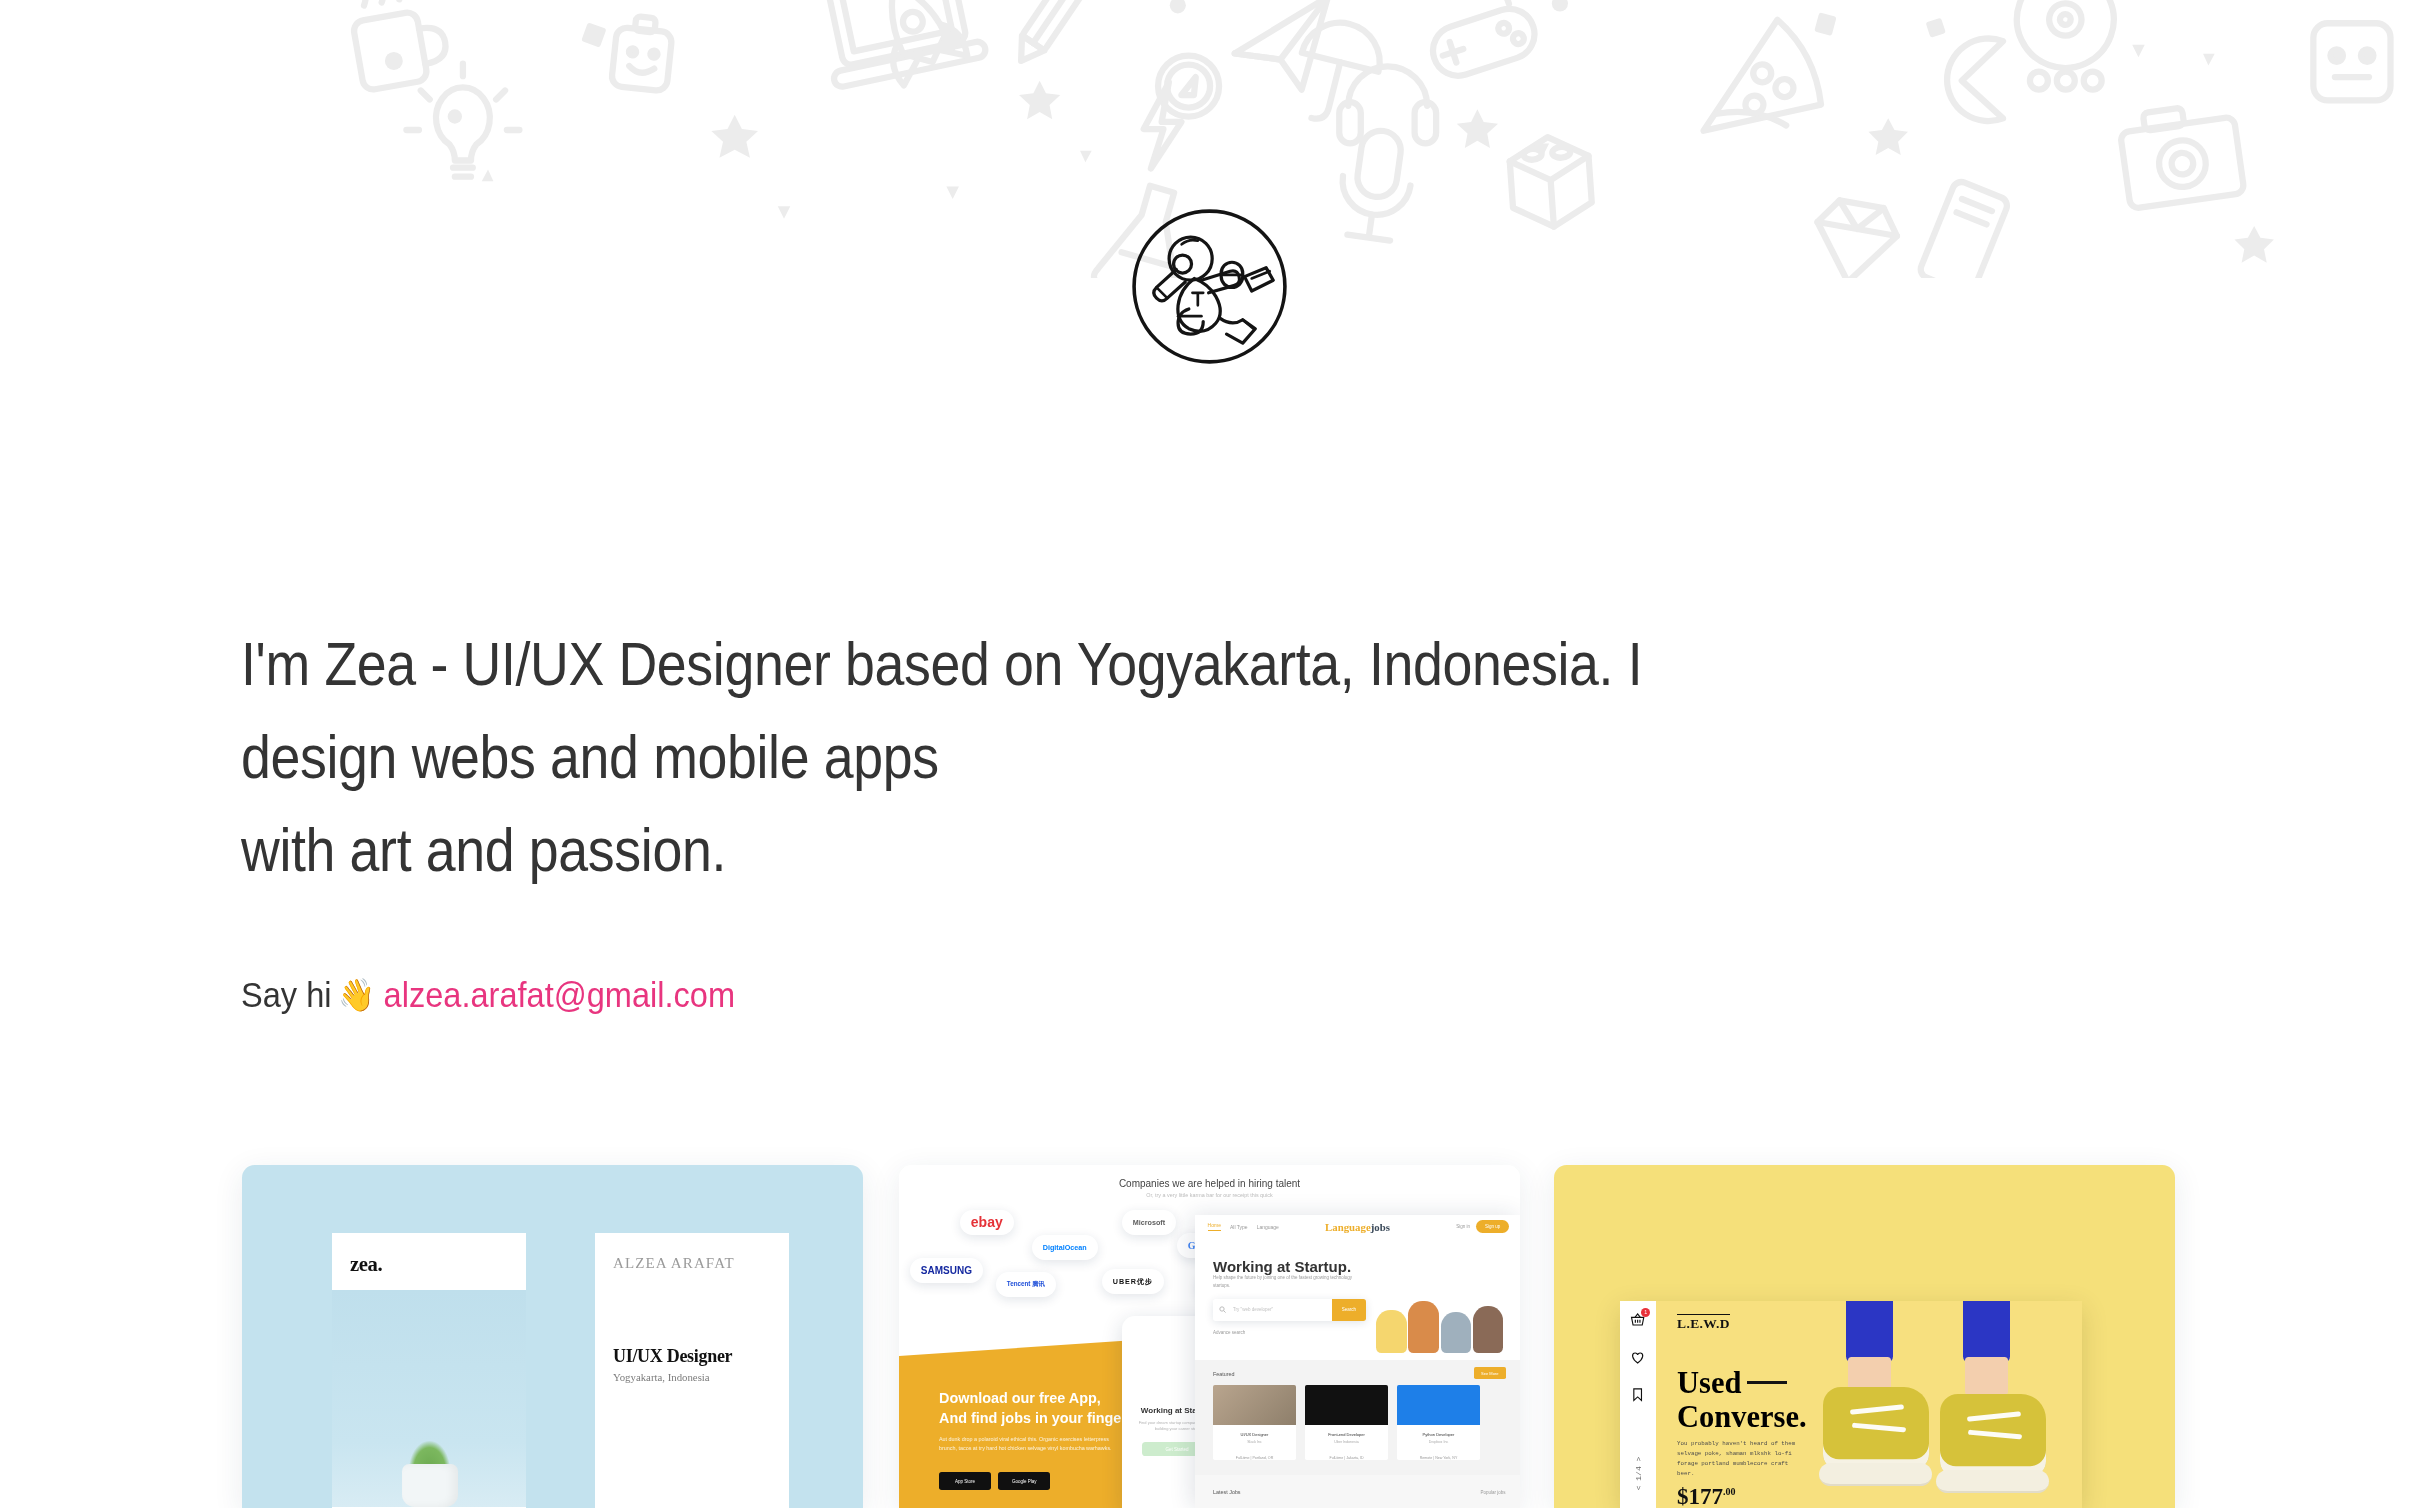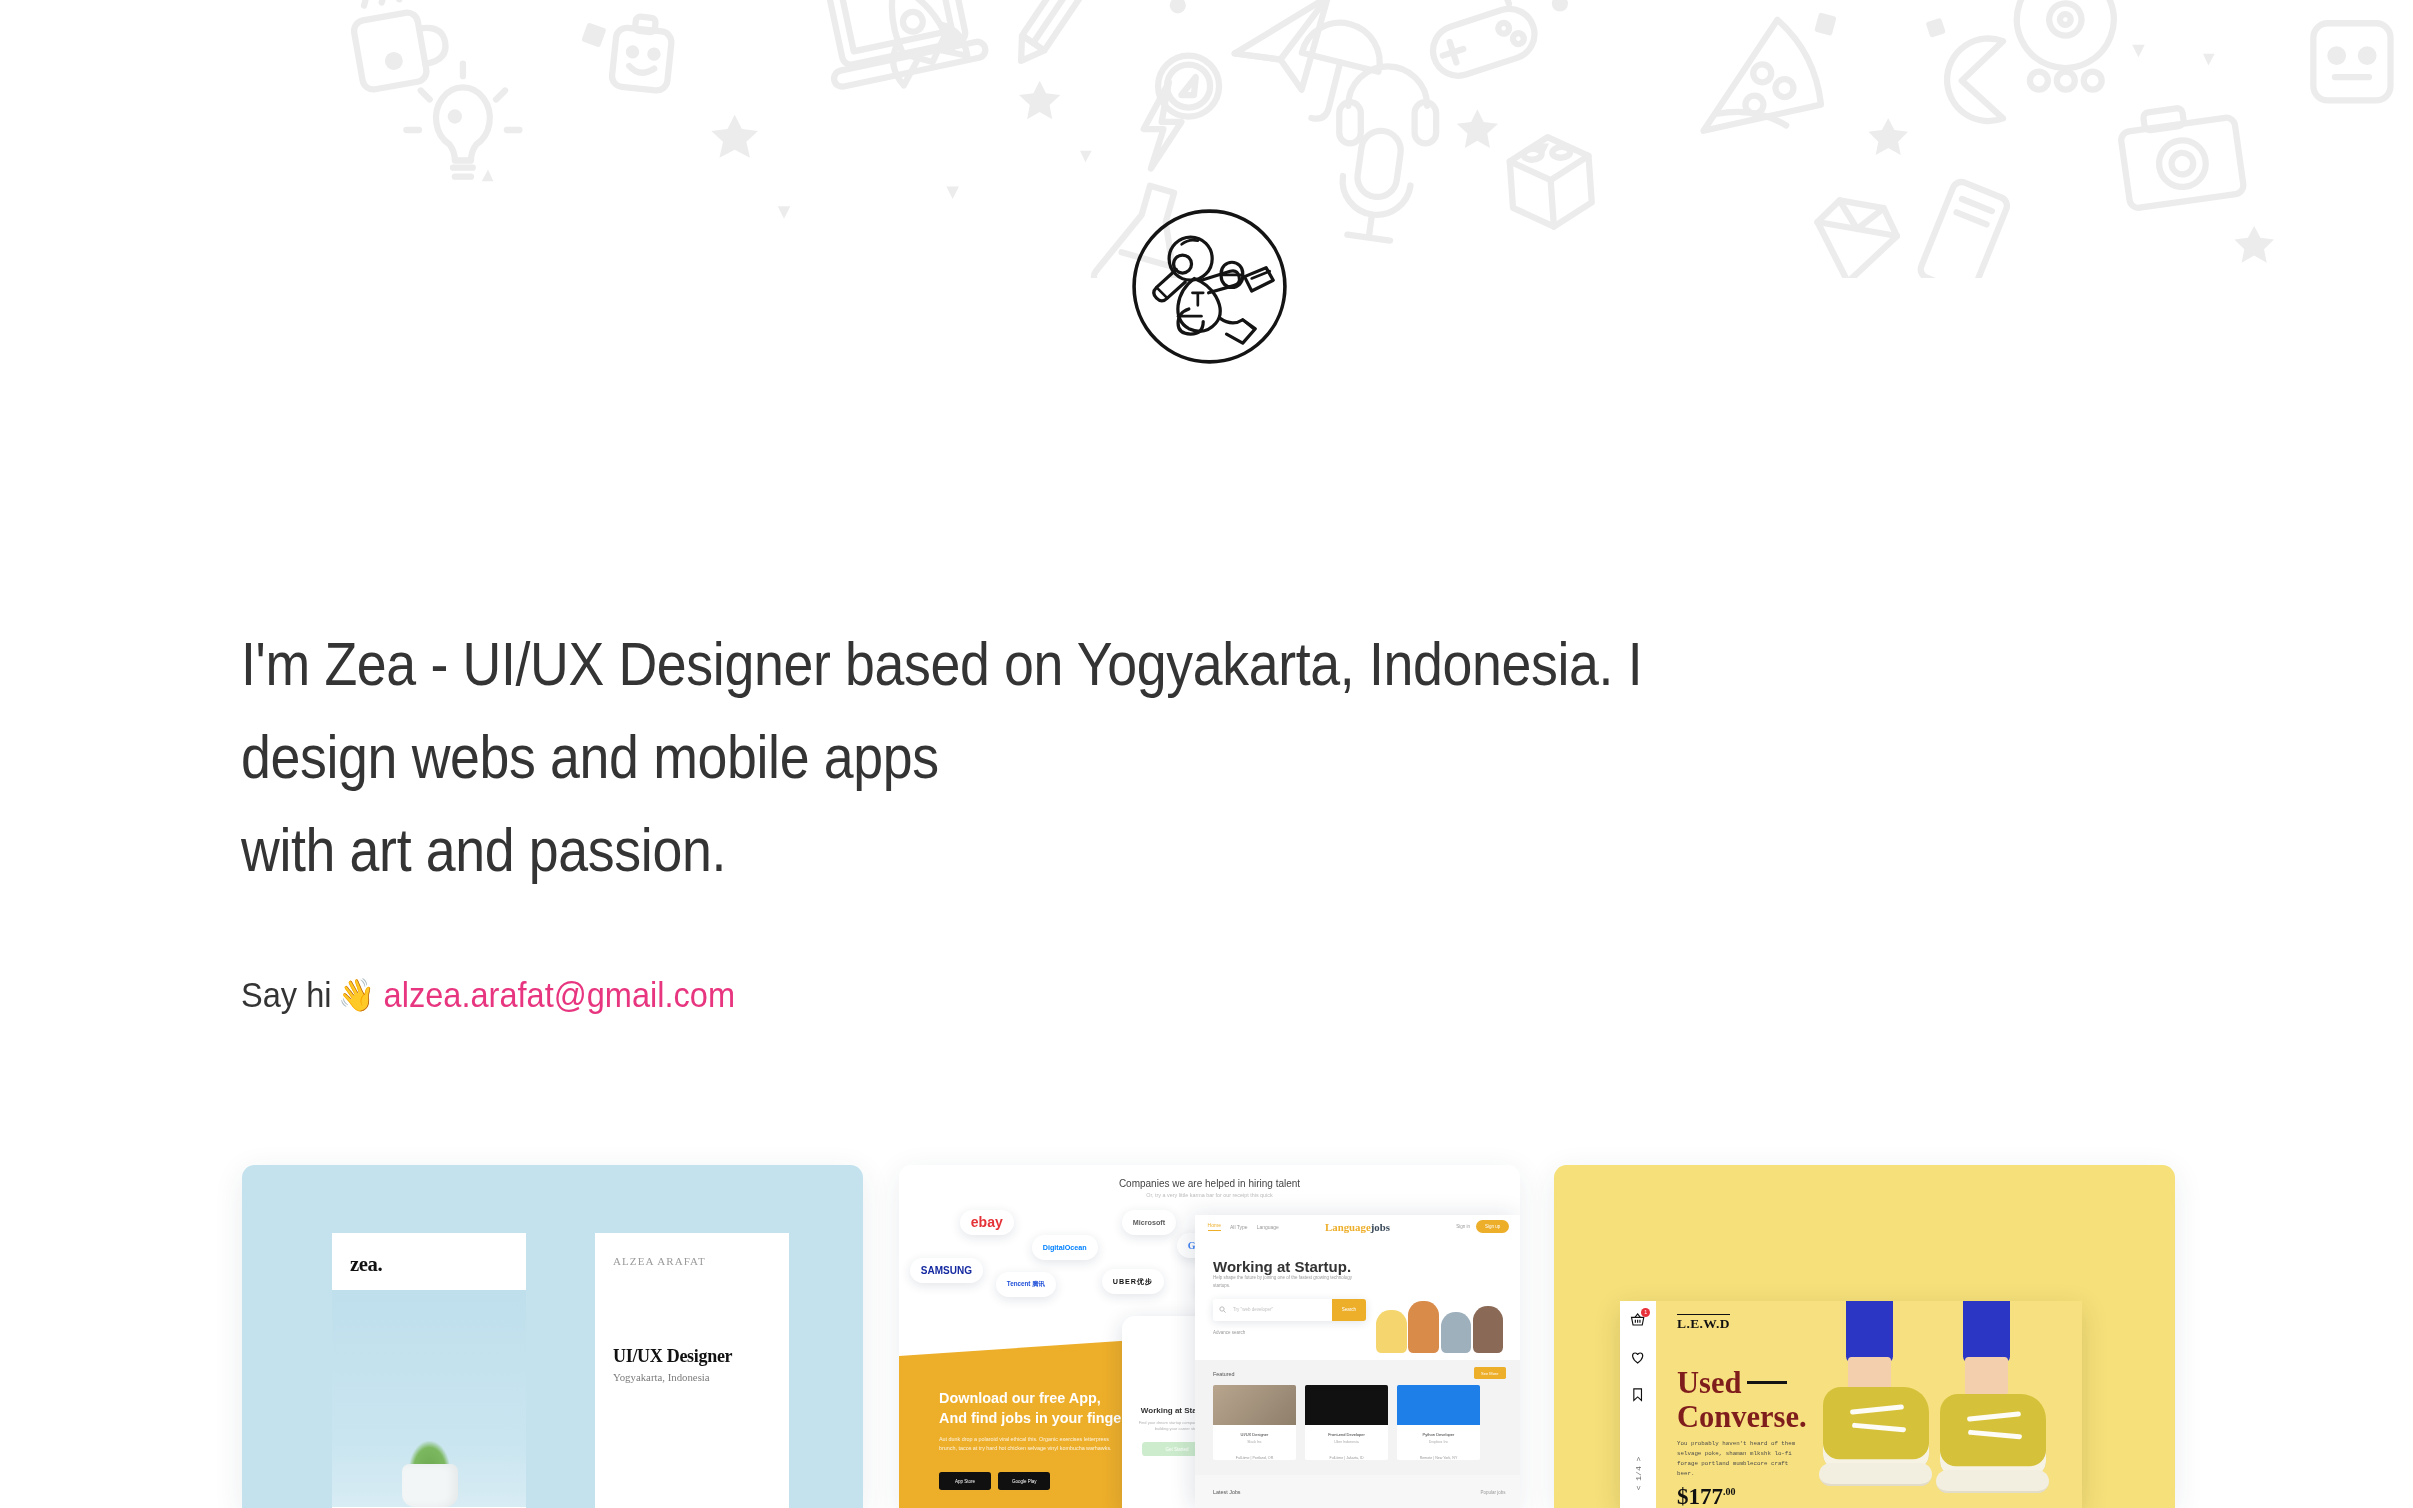--- a/index.html
+++ b/index.html
@@ -81,21 +81,21 @@
     position: absolute; left: 77px; bottom: 36px; width: 41px; height: 30.5px;
     background: radial-gradient(ellipse at 50% 100%, #6aa84f 0%, #7cb85f 55%, rgba(124,184,95,0) 72%);
     border-radius: 50% 50% 20% 20%;
   }
   .c1-right {
     position: absolute; left: 353px; top: 68px; width: 194px; height: 275px;
     background: #ffffff;
   }
   .c1-right .nm {
     position: absolute; left: 18px; top: 21.5px;
-    font-family: "Liberation Serif", serif; font-size: 11px;
+    font-family: "Liberation Serif", serif; font-size: 15px;
     letter-spacing: 1.1px; color: #9a9a9a;
   }
   .c1-right .role {
     position: absolute; left: 18px; top: 113px;
     font-family: "Liberation Serif", serif; font-weight: 700;
     font-size: 18px; color: #111; letter-spacing: -0.3px;
   }
   .c1-right .loc {
     position: absolute; left: 18px; top: 138px;
     font-family: "Liberation Serif", serif; font-size: 10.8px; color: #7b7b7b;
@@ -230,21 +230,21 @@
     position: absolute; bottom: 30.5px; left: 50%; transform: translateX(-50%) rotate(-90deg);
     font-size: 8px; color: #666; white-space: nowrap; font-family: "Liberation Mono", monospace;
   }
   .c3-brand {
     position: absolute; left: 57px; top: 12.6px; font-family: "Liberation Serif", serif;
     font-size: 13.5px; font-weight: 700; color: #111; letter-spacing: 0.4px;
     border-top: 1.8px solid #111; padding-top: 1.8px;
   }
   .c3-title {
     position: absolute; left: 57px; top: 65px; font-family: "Liberation Serif", serif;
-    font-weight: 700; font-size: 30.5px; line-height: 34px; color: #7f1d1d;
+    font-weight: 700; font-size: 30.5px; line-height: 34px; color: #000000;
   }
   .c3-title .dash { display: inline-block; width: 40px; height: 2.7px; background: #141414; vertical-align: 9px; margin-left: 5.4px; }
   .c3-desc {
     position: absolute; left: 57px; top: 138px; width: 127px;
     font-family: "Liberation Mono", monospace; font-size: 5.8px; line-height: 10px; color: #4b4b4b;
   }
   .c3-price {
     position: absolute; left: 57px; top: 183px; font-family: "Liberation Serif", serif;
     font-weight: 700; font-size: 23px; color: #111;
   }

